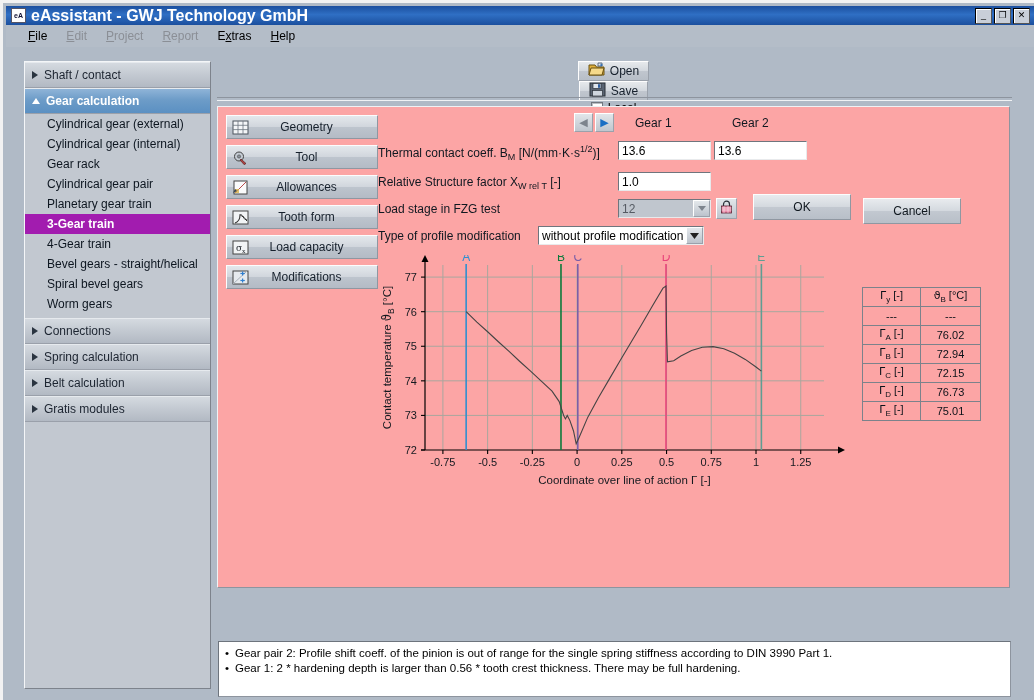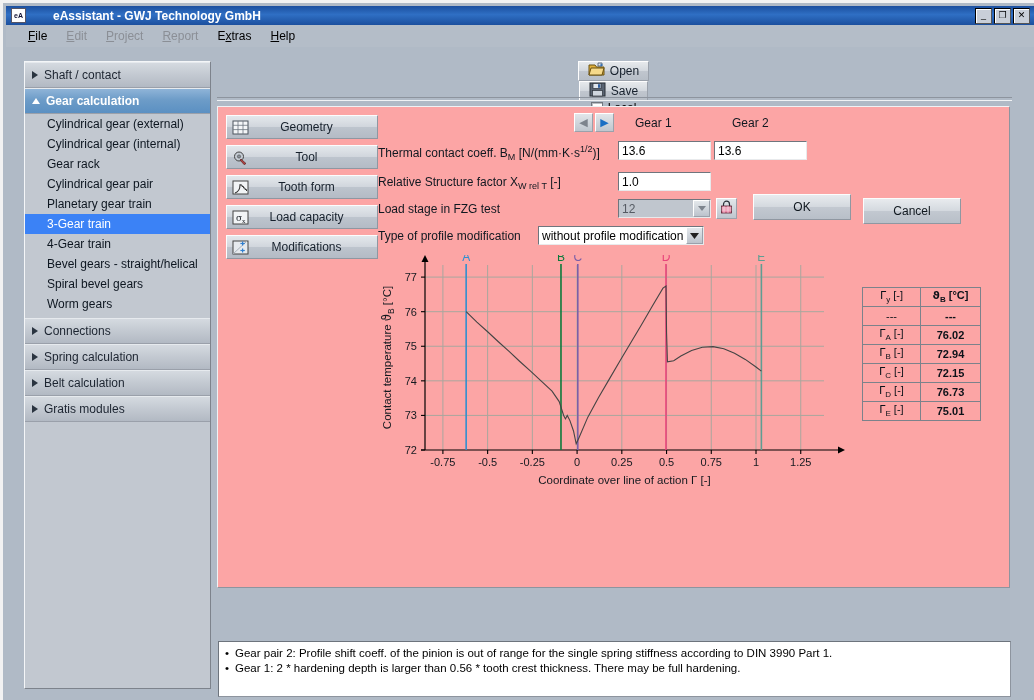--- a/index.html
+++ b/index.html
@@ -23,21 +23,21 @@
     background:linear-gradient(to bottom,#1b4f9e 0%,#2f6fc4 45%,#1b4f9e 100%);
     display:flex;align-items:center;
   }
   #titlebar .tb-ico{
     width:13px;height:13px;margin-left:5px;margin-right:5px;
     background:#fff;border:1px solid #556;
     font-size:7px;line-height:13px;text-align:center;color:#113;
     font-weight:bold;font-family:"Liberation Sans",sans-serif;
   }
   #titlebar .tb-title{
-    color:#fff;font-weight:bold;font-size:12px;letter-spacing:0px;margin-left:22px;
+    color:#fff;font-weight:bold;font-size:16px;letter-spacing:0px;
   }
   #wincontrols{position:absolute;right:4px;top:2px;display:flex;gap:2px;}
   #wincontrols .wb{
     width:15px;height:14px;background:#c9cfd8;border:1px solid #000;
     border-right-color:#555;border-bottom-color:#555;
     font-size:9px;line-height:12px;text-align:center;color:#000;
     font-family:"Liberation Sans",sans-serif;
     box-shadow:inset 1px 1px 0 #fff;
   }
   
@@ -75,21 +75,21 @@
   }
   .grp.open .tri{
     border-left:4.5px solid transparent;border-right:4.5px solid transparent;
     border-bottom:6px solid #fff;border-top:none;margin-right:6px;
   }
   .leaf{
     height:20px;display:flex;align-items:center;padding-left:22px;
     font-size:12px;color:#0d1620;box-sizing:border-box;
   }
   .leaf.sel{
-    background:#3b82f6;color:#fff;font-weight:normal;
+    background:#a21caf;color:#fff;font-weight:bold;
   }
   
   #main{
     position:absolute;left:214px;top:58px;width:797px;height:628px;
   }
   #toolbar{
     position:absolute;left:0;top:0;width:797px;height:35px;
     display:flex;align-items:center;flex-direction:column;
   }
   .tbtn{
@@ -163,21 +163,21 @@
     color:#10181f;box-sizing:border-box;
   }
   
   #chart{position:absolute;left:160px;top:148px;width:470px;height:245px;}
   #rtable{position:absolute;left:604px;top:180px;margin-left:40px;}
   #rtable table{border-collapse:collapse;}
   #rtable td{
     border:1px solid #7b828b;font-size:11px;text-align:center;
     padding:1px 5px;color:#0c1219;height:19px;box-sizing:border-box;
   }
-  #rtable td.vcol{min-width:60px;font-weight:bold;}
+  #rtable td.vcol{min-width:60px;}
   #rtable td.kcol{min-width:58px;}
   
   #warn{
     position:absolute;left:0;top:534px;width:793px;height:56px;
     background:#fff;border:1px solid #8d949e;
     border-top-color:#6d747d;border-left-color:#6d747d;
     box-sizing:border-box;padding:5px 6px;
   }
   #warn .wline{font-size:11.5px;color:#000;margin-bottom:3px;white-space:nowrap;}
   #warn .wline .bullet{display:inline-block;width:10px;}
@@ -362,20 +362,31 @@
         </div>
         <div class="tab">
           <span class="ticon">
             <svg width="17" height="15" viewBox="0 0 17 15">
                 <circle cx="7" cy="6.5" r="4.5" fill="#c4cbd3" stroke="#444"></circle>
                 <circle cx="7" cy="6.5" r="1.6" fill="#8b939c" stroke="#444" stroke-width="0.6"></circle>
                 <path d="M9 9l5 4.5-1.8 1.2L8 10z" fill="#b34242" stroke="#4a1818" stroke-width="0.6"></path>
               </svg>
           </span>
           <span class="tlab">Tool</span>
+        </div>
+        <div class="tab">
+          <span class="ticon">
+            <svg width="17" height="15" viewBox="0 0 17 15">
+                <rect x="2" y="1" width="13" height="13" fill="#fafbfc" stroke="#444"></rect>
+                <path d="M3 13L14 2" stroke="#b03636" stroke-width="0.9"></path>
+                <path d="M3 9h4v4H3z" fill="#d7b24a" opacity="0.8"></path>
+                <path d="M1 13l2-4 2 2z" fill="#3a4450"></path>
+              </svg>
+          </span>
+          <span class="tlab">Allowances</span>
         </div>
         <div class="tab">
           <span class="ticon">
             <svg width="17" height="15" viewBox="0 0 17 15">
                 <rect x="1" y="1" width="15" height="13" fill="#f2f4f6" stroke="#444"></rect>
                 <path d="M3 13c3-1 5-4 5-8 0-1 0 0 0 0" fill="none" stroke="#333" stroke-width="1.1"></path>
                 <path d="M8 5h2v1.5h1.5V8H13v1.5h1.5V11" fill="none" stroke="#333" stroke-width="1"></path>
               </svg>
           </span>
           <span class="tlab">Tooth form</span>

